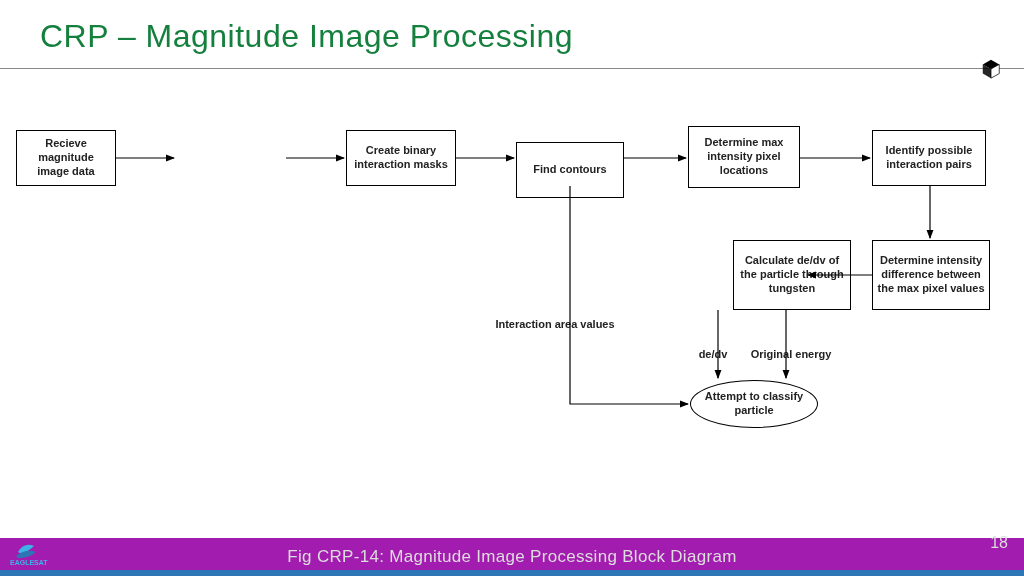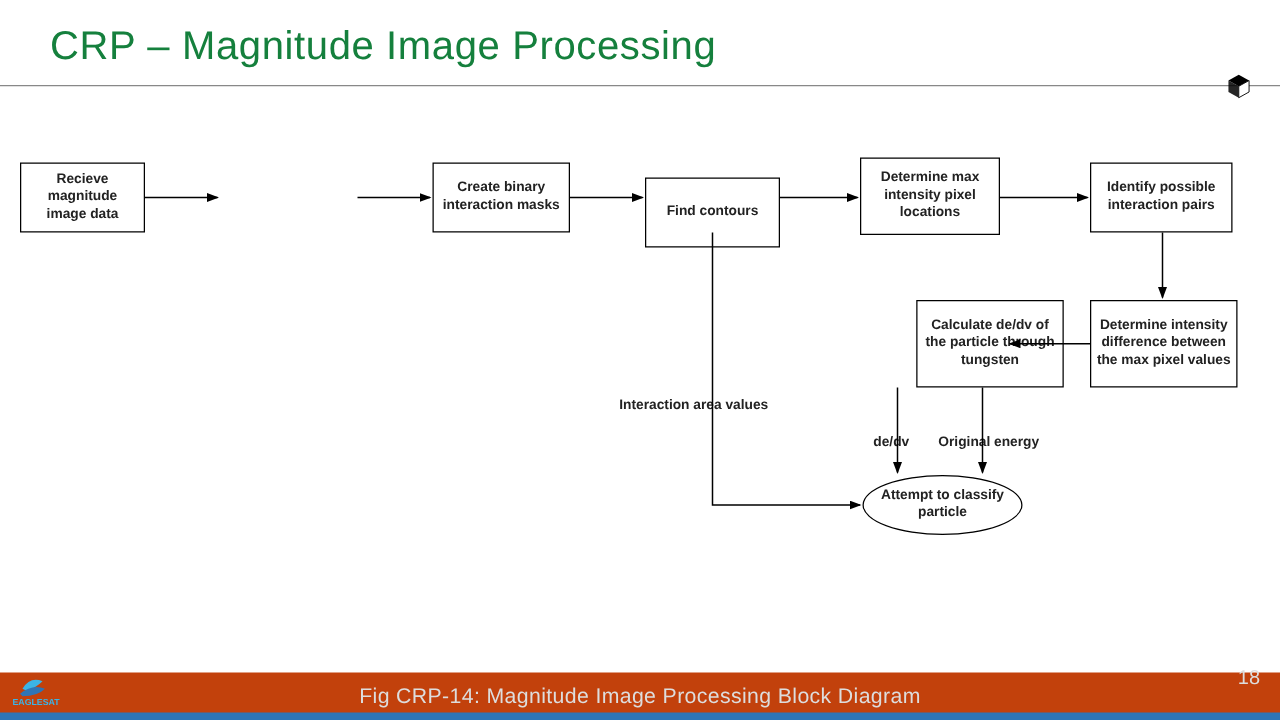--- a/index.html
+++ b/index.html
@@ -5,21 +5,21 @@
   * { box-sizing: border-box; margin: 0; padding: 0; }
   html, body { width: 1024px; height: 576px; font-family: "Century Gothic", "Avant Garde", sans-serif; background: #fff; overflow: hidden; }
   .slide { position: relative; width: 1024px; height: 576px; }
   .title { position: absolute; left: 40px; top: 18px; font-size: 32px; font-weight: 300; color: #15803d; letter-spacing: 0.5px; }
   .rule { position: absolute; left: 0; top: 68px; width: 1024px; height: 1px; background: #888; }
   .cube-icon { position: absolute; right: 22px; top: 58px; }
   .diagram { position: absolute; left: 0; top: 100px; width: 1024px; height: 420px; font-weight: bold; }
   .box { position: absolute; border: 1.2px solid #000; background: #fff; display: flex; align-items: center; justify-content: center; text-align: center; font-family: Arial, sans-serif; font-size: 11px; line-height: 1.25; padding: 4px; color: #222; }
   .oval { border-radius: 50%; }
   .ann { position: absolute; font-family: Arial, sans-serif; font-size: 11px; color: #222; text-align: center; }
-  .footer { position: absolute; bottom: 0; left: 0; width: 1024px; height: 38px; background: #c2410c; display: flex; align-items: center; justify-content: center; }
+  .footer { position: absolute; bottom: 0; left: 0; width: 1024px; height: 38px; background: #a21caf; display: flex; align-items: center; justify-content: center; }
   .footer-text { color: #ddd; font-size: 17px; font-weight: 300; letter-spacing: 0.3px; }
   .pagenum { position: absolute; right: 16px; bottom: 24px; color: #ddd; font-size: 16px; }
   .accent { position: absolute; bottom: 0; left: 0; width: 1024px; height: 6px; background: #2E75B6; }
   .logo { position: absolute; left: 8px; bottom: 6px; }
   svg.arrows { position: absolute; left: 0; top: 0; width: 1024px; height: 420px; pointer-events: none; }
 </style>
 </head>
 <body>
 
 <div class="slide">

